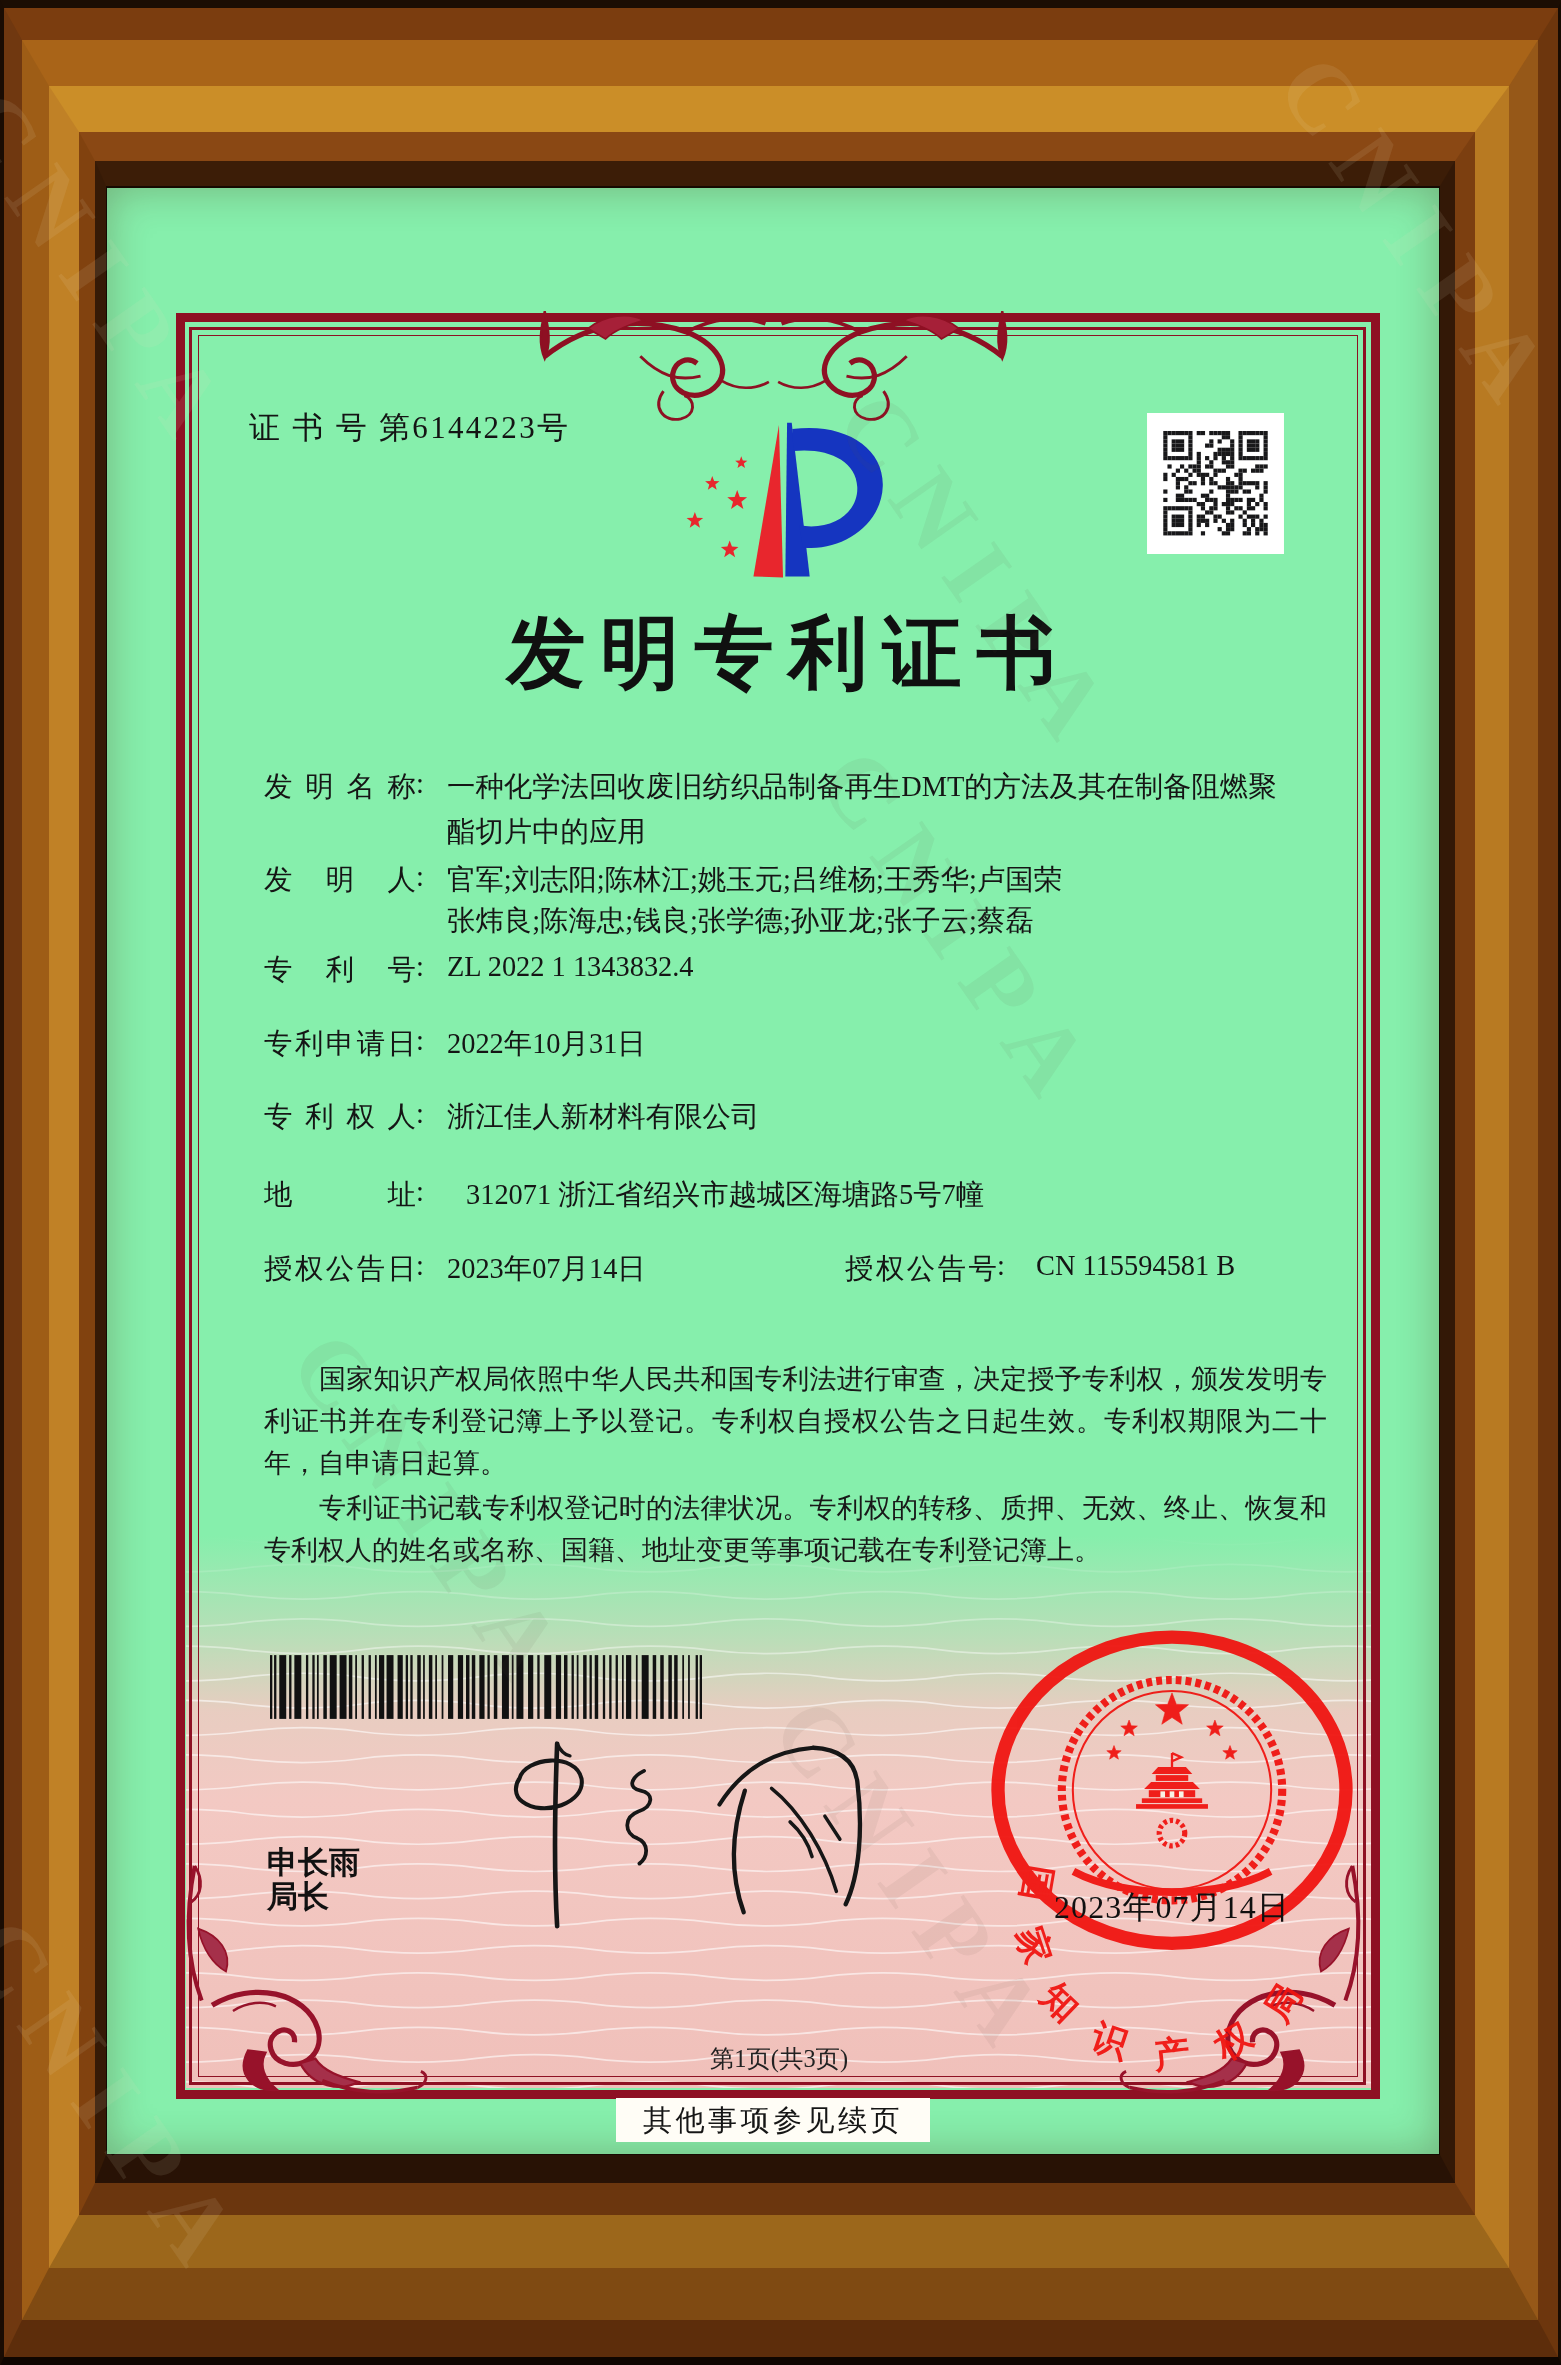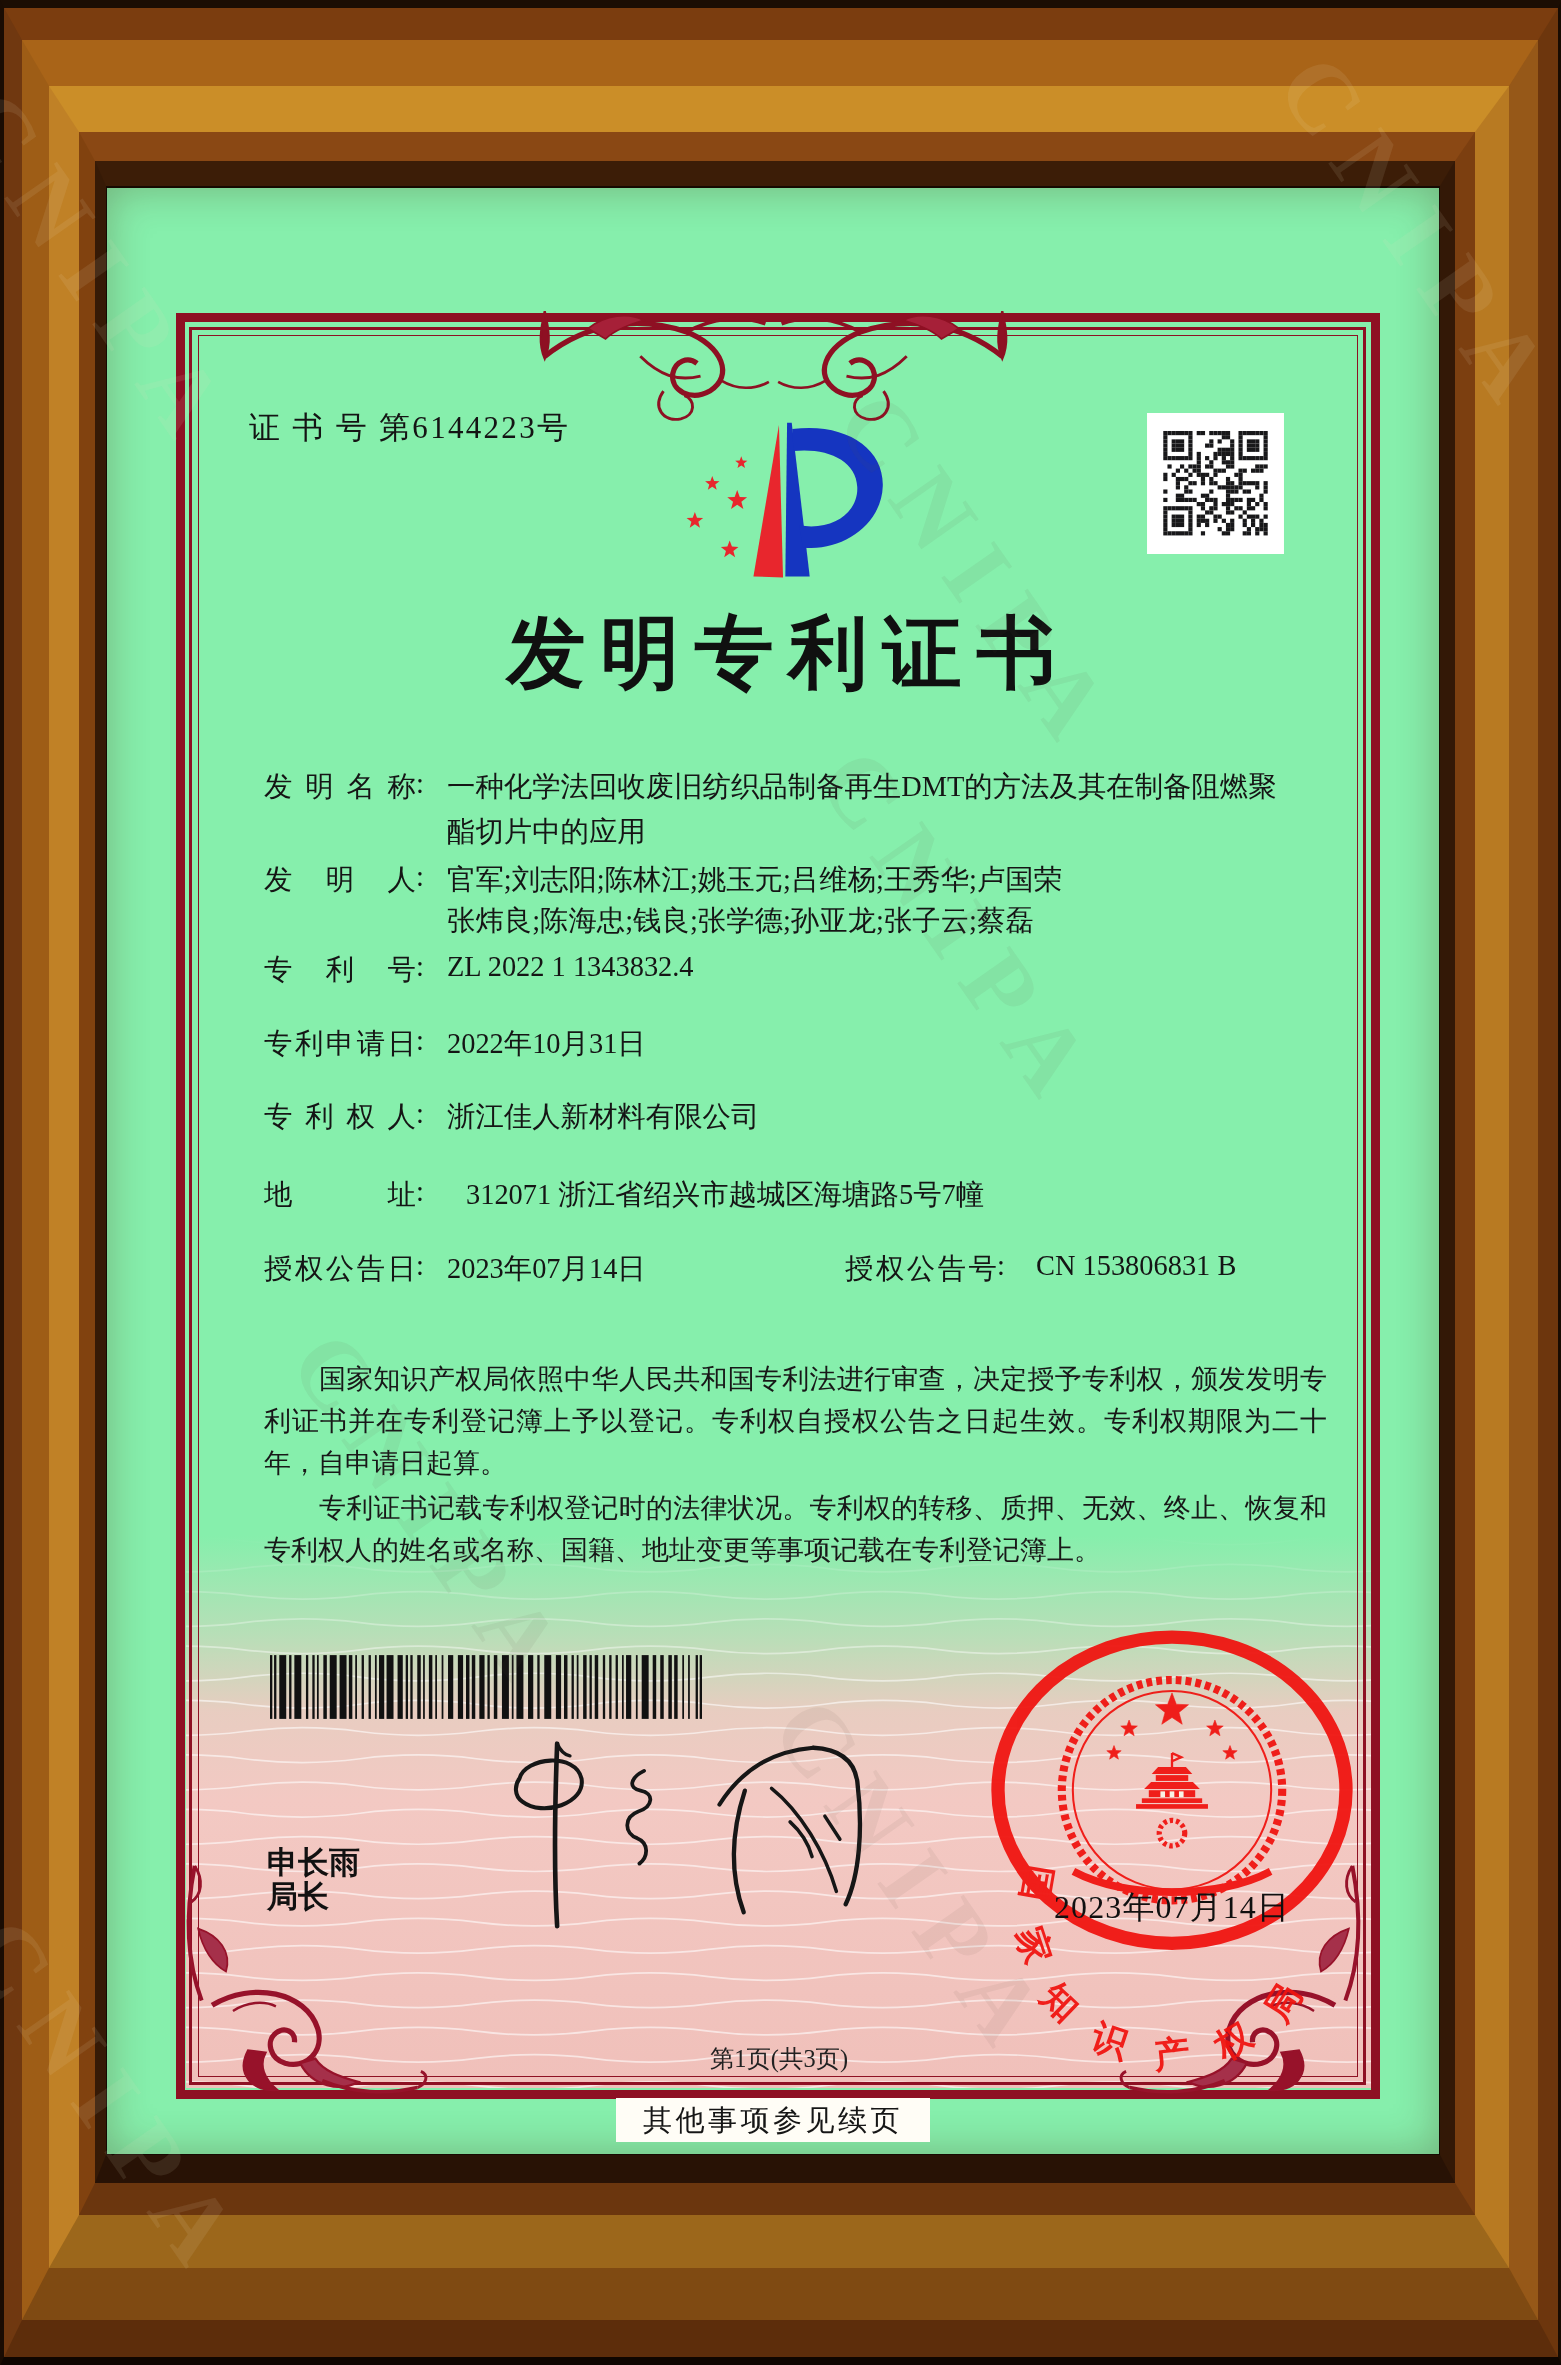--- a/index.html
+++ b/index.html
@@ -507,21 +507,21 @@
     </div>
 
     <div>
       <div class="abs" style="left:157px;top:1062px">
         <span class="lbl">授权公告日</span><span class="colon">:</span>
       </div>
       <div class="abs val" style="left:340px;top:1062px">2023年07月14日</div>
       <div class="abs" style="left:738px;top:1062px">
         <span class="lbl">授权公告号</span><span class="colon">:</span>
       </div>
-      <div class="abs val" style="left:929px;top:1062px">CN 153806831 B</div>
+      <div class="abs val" style="left:929px;top:1062px">CN 115594581 B</div>
     </div>
 
     <div class="abs legal" style="left:157px;top:1170px">国家知识产权局依照中华人民共和国专利法进行审查，决定授予专利权，颁发发明专利证书并在专利登记簿上予以登记。专利权自授权公告之日起生效。专利权期限为二十年，自申请日起算。</div>
     <div class="abs legal" style="left:157px;top:1299px">专利证书记载专利权登记时的法律状况。专利权的转移、质押、无效、终止、恢复和专利权人的姓名或名称、国籍、地址变更等事项记载在专利登记簿上。</div>
 
     <svg id="barcode" class="abs" style="left:163px;top:1467px" width="432" height="64" viewBox="0 0 745 110">
         <rect x="0" y="0" width="4" height="110" fill="#111"></rect>
         <rect x="7" y="0" width="4" height="110" fill="#111"></rect>
         <rect x="16" y="0" width="12" height="110" fill="#111"></rect>
         <rect x="33" y="0" width="4" height="110" fill="#111"></rect>

